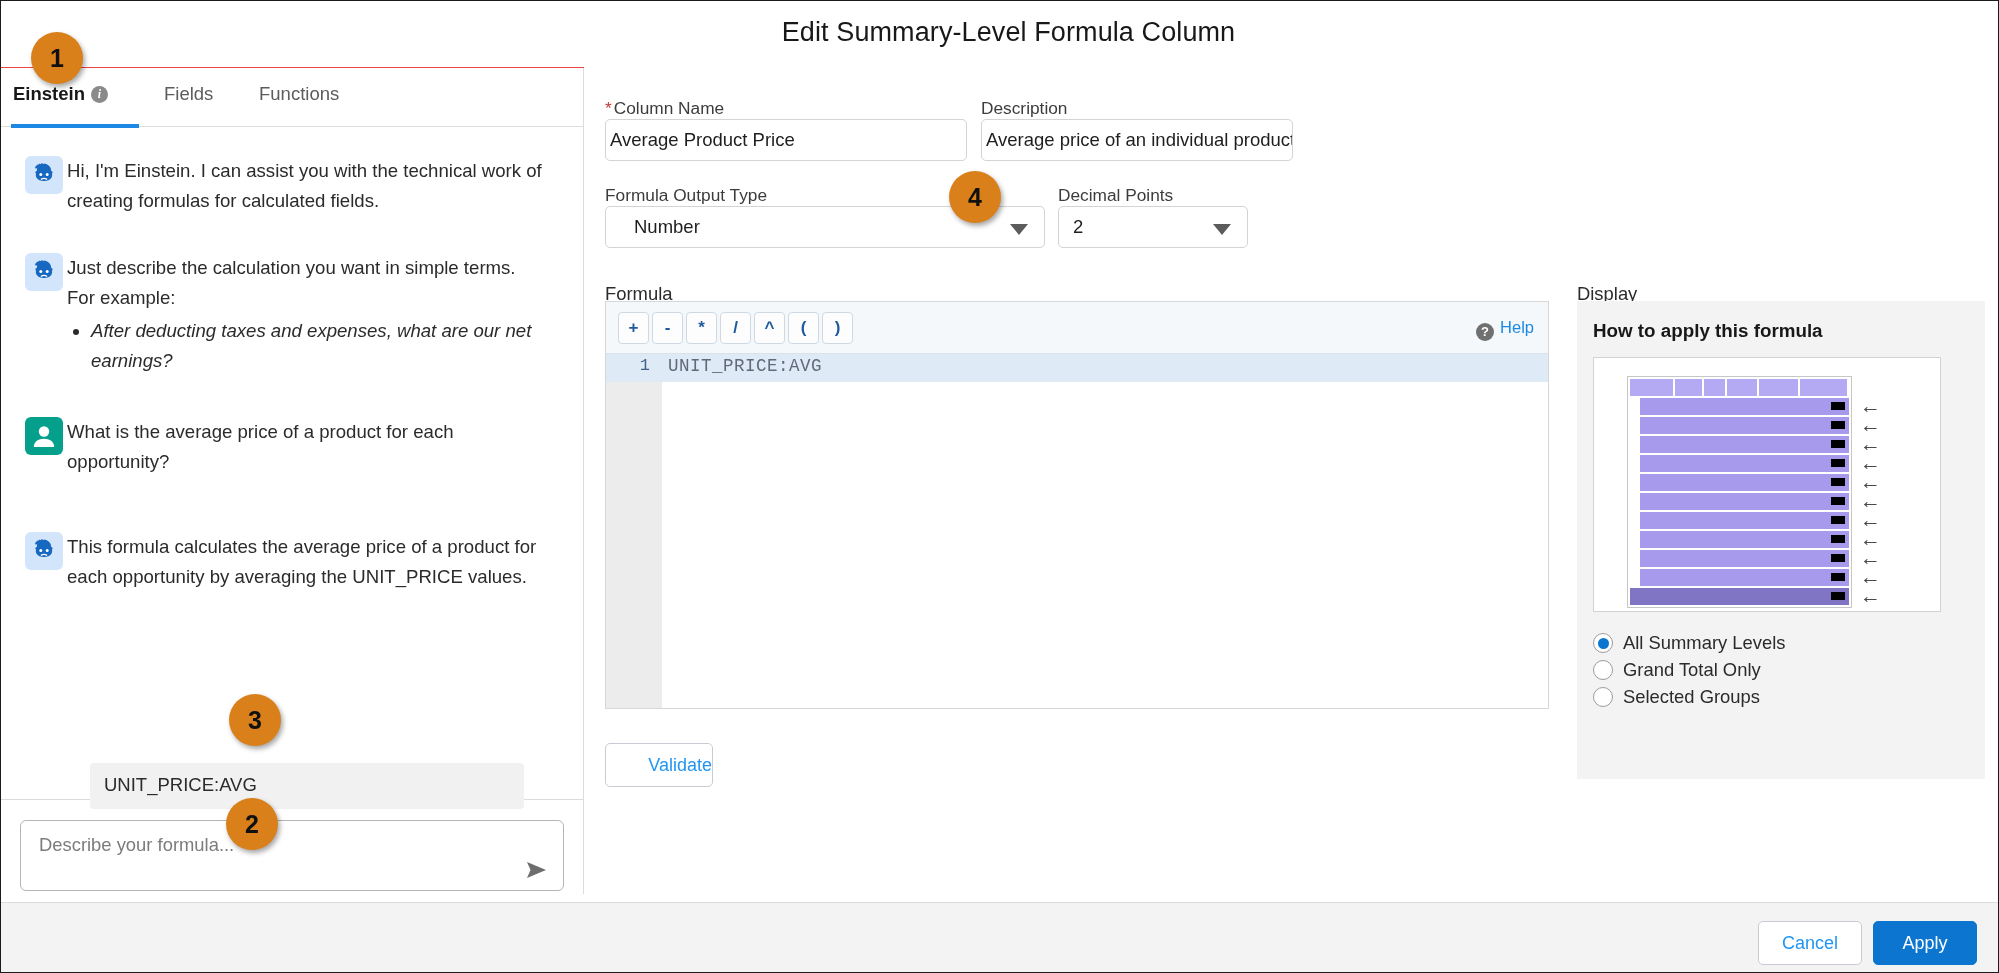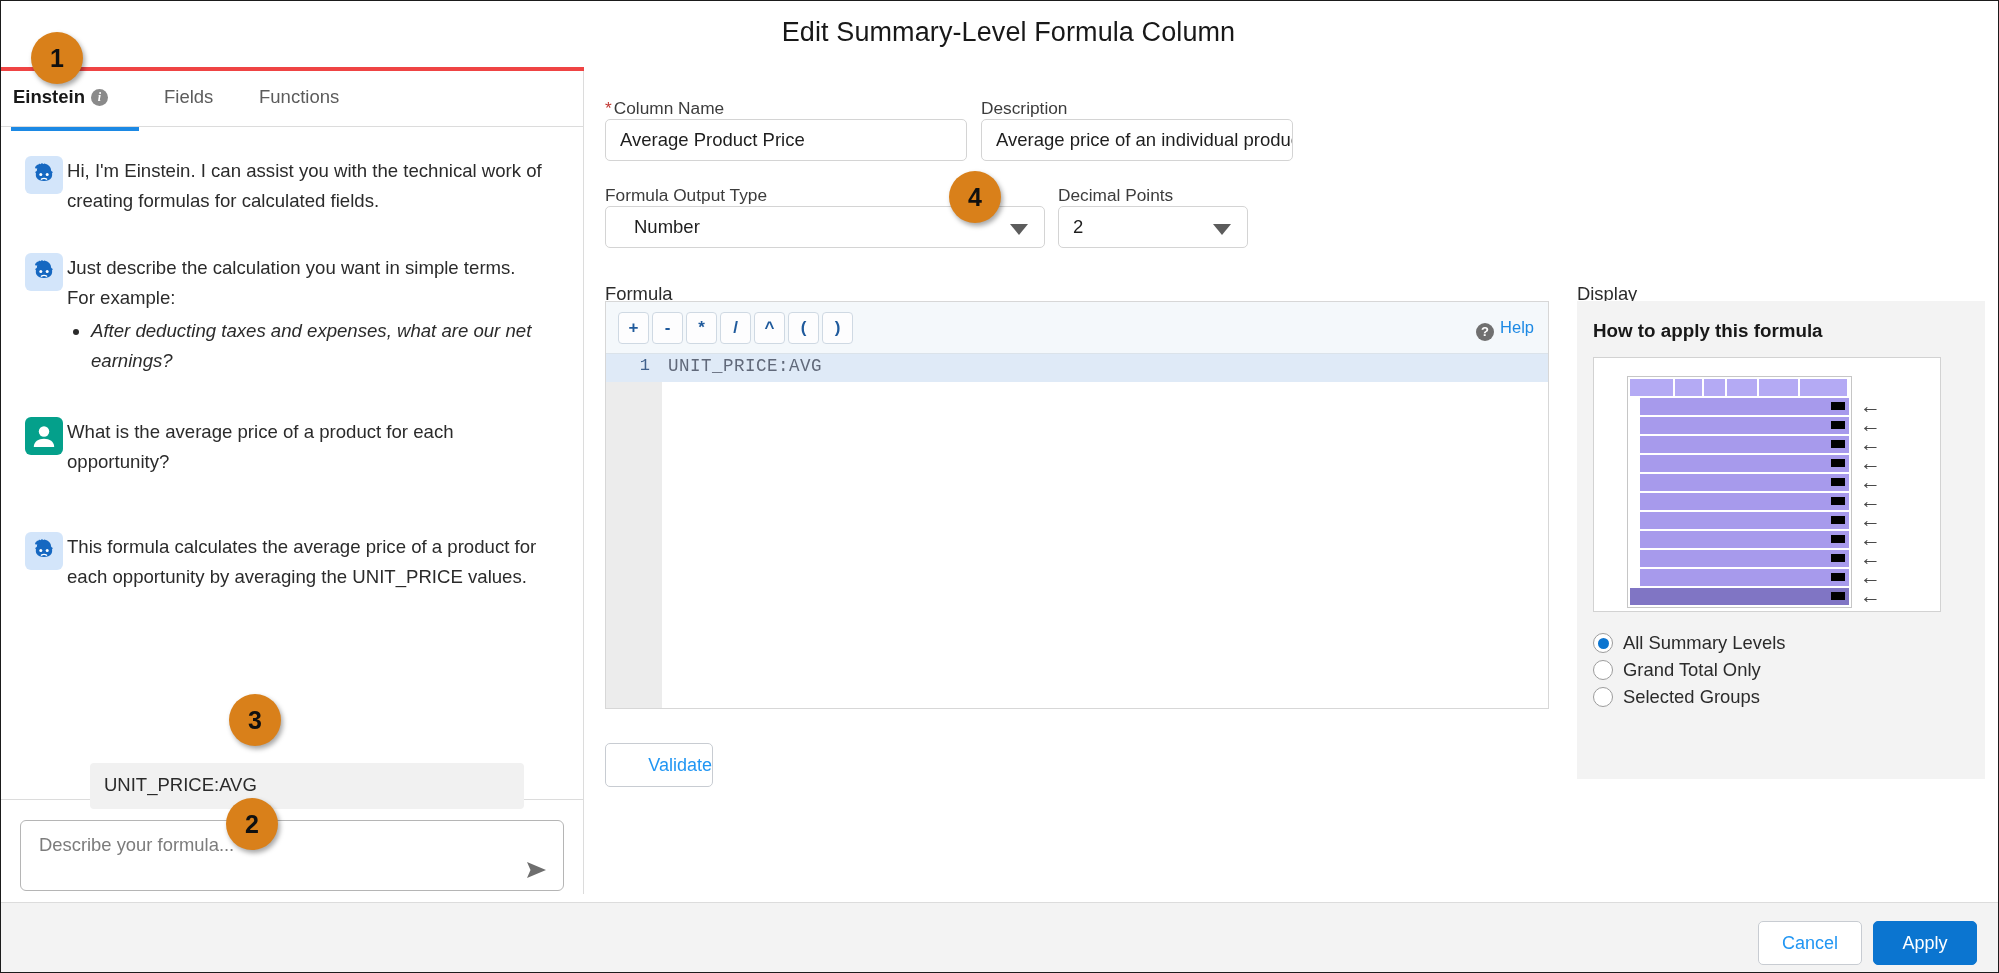--- a/index.html
+++ b/index.html
@@ -42,21 +42,21 @@
     height: 827px;
     border-right: 1px solid #dcdcdc;
     box-sizing: border-box;
   }
   .tabbar {
     position: absolute;
     left: 0; top: 0;
     width: 583px;
     height: 60px;
     border-bottom: 1px solid #dcdcdc;
-    border-top: 4px solid #ef4444;
+    border-top: 1px solid #ef4444;
     box-sizing: border-box;
   }
   .tab {
     position: absolute;
     top: 15px;
     font-size: 18.5px;
     color: #5c5c5c;
     cursor: pointer;
     white-space: nowrap;
   }
@@ -204,21 +204,21 @@
   }
   .req-star { color: #c23934; margin-right: 2px; }
   .text-input {
     position: absolute;
     border: 1px solid #d4d4d4;
     border-radius: 5px;
     background: #ffffff;
     box-sizing: border-box;
     font-size: 18.5px;
     color: #1e1e1e;
-    padding: 0 14px;
+    padding: 0 4px;
     line-height: 40px;
     height: 42px;
     cursor: text;
     overflow: hidden;
     white-space: nowrap;
   }
   .select-input {
     position: absolute;
     border: 1px solid #d4d4d4;
     border-radius: 5px;

